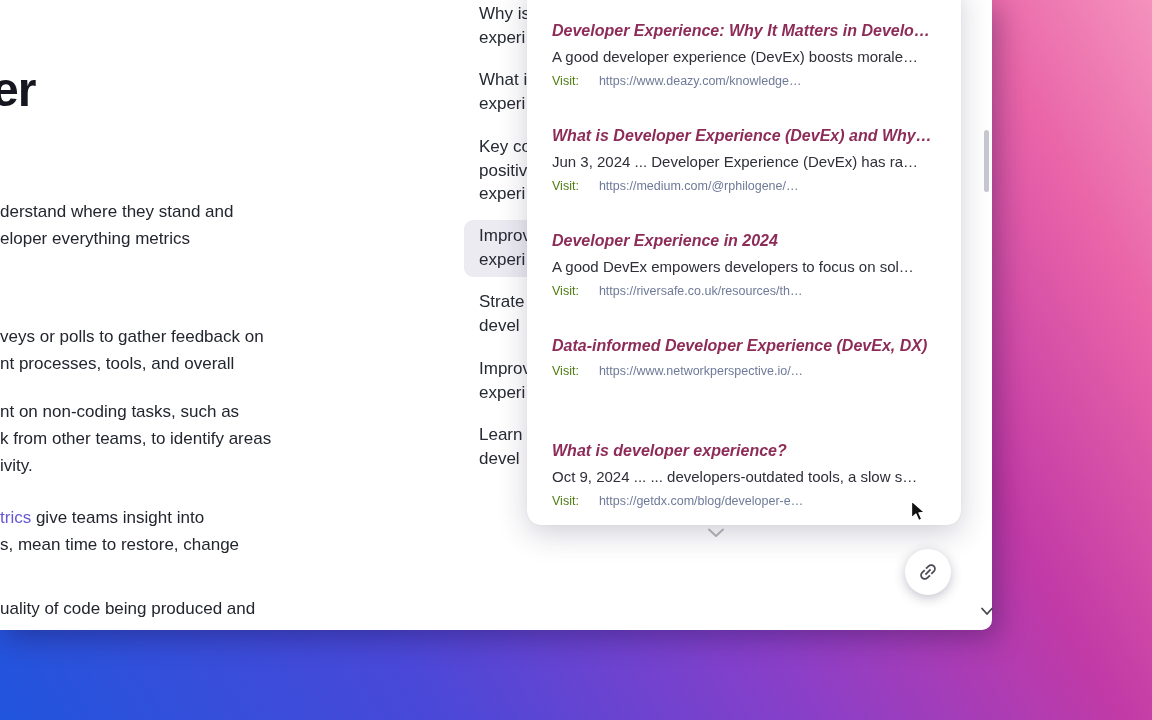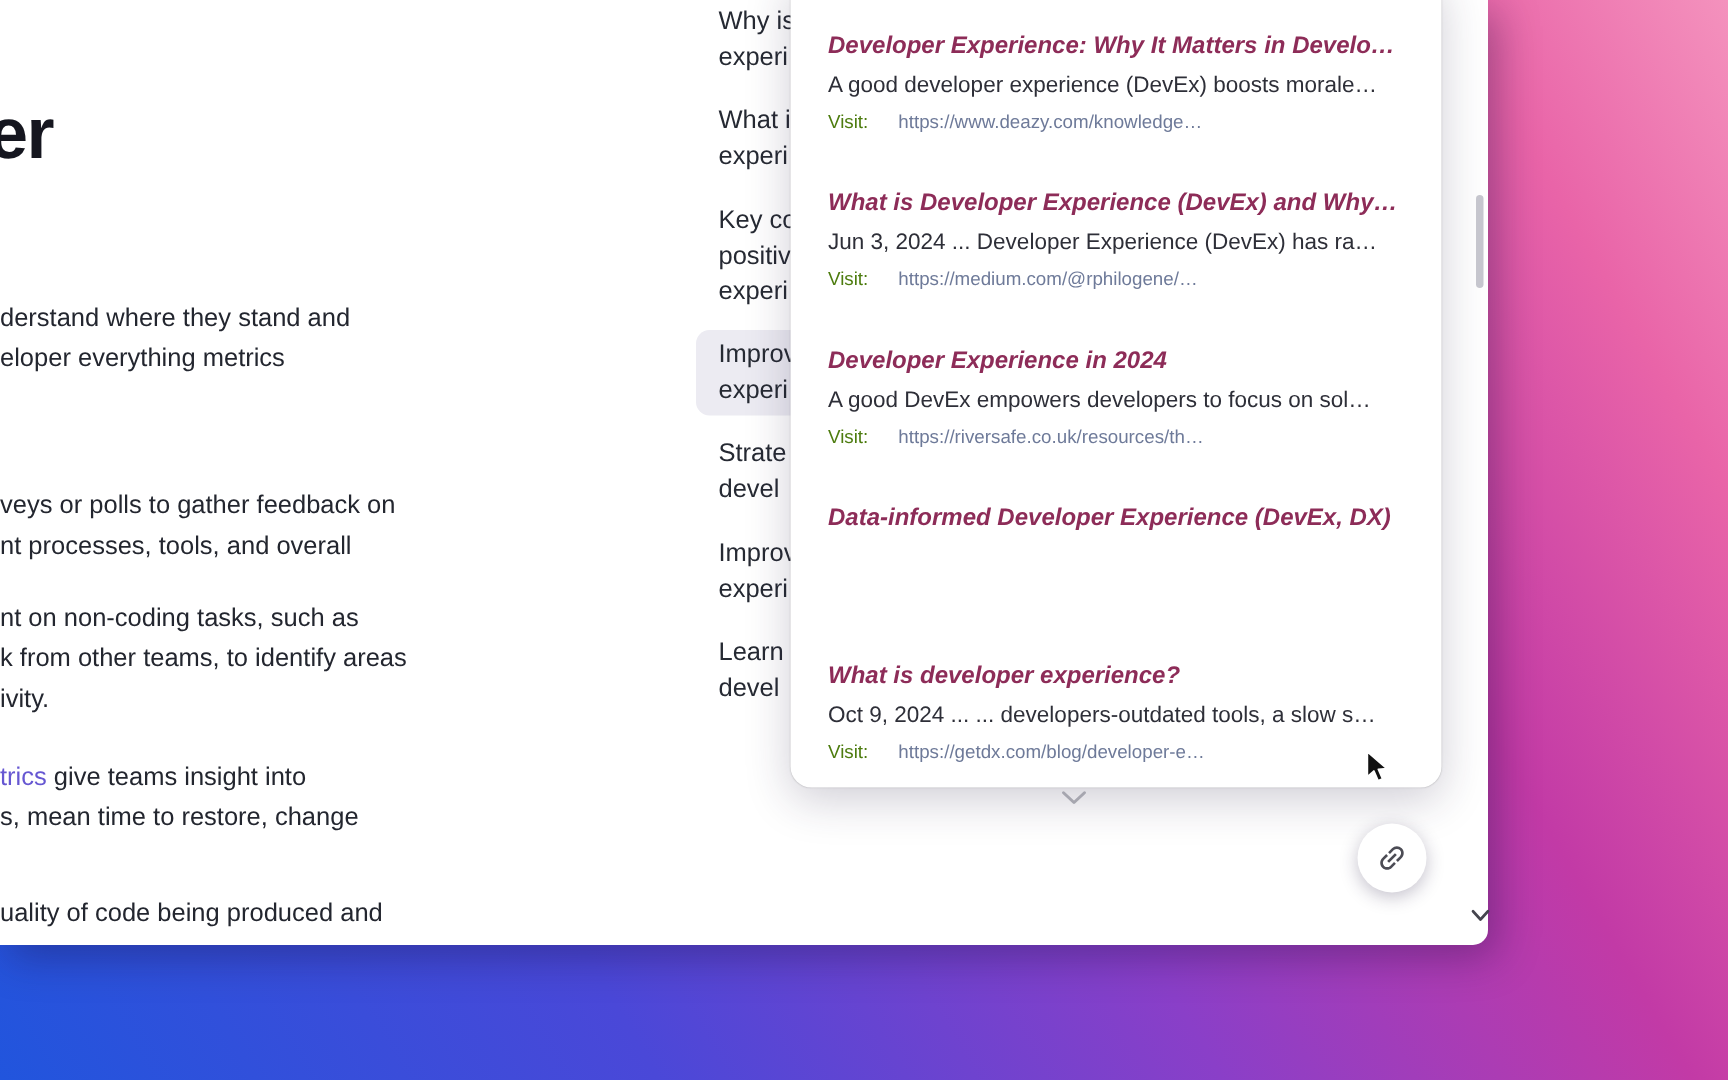--- a/index.html
+++ b/index.html
@@ -169,20 +169,21 @@
       </div>
 
       <div class="result">
         <div class="result-title">Developer Experience in 2024</div>
         <div class="result-snippet">A good DevEx empowers developers to focus on sol…</div>
         <div class="result-visit"><span class="visit-label">Visit:</span><span class="visit-url">https://riversafe.co.uk/resources/th…</span></div>
       </div>
 
       <div class="result">
         <div class="result-title">Data-informed Developer Experience (DevEx, DX)</div>
+        <div class="result-visit"><span class="visit-label">Visit:</span><span class="visit-url">https://www.networkperspective.io/…</span></div>
       </div>
 
       <div class="result">
         <div class="result-title">What is developer experience?</div>
         <div class="result-snippet">Oct 9, 2024 ... ... developers-outdated tools, a slow s…</div>
         <div class="result-visit"><span class="visit-label">Visit:</span><span class="visit-url">https://getdx.com/blog/developer-e…</span></div>
       </div>
 
     </div>
 

